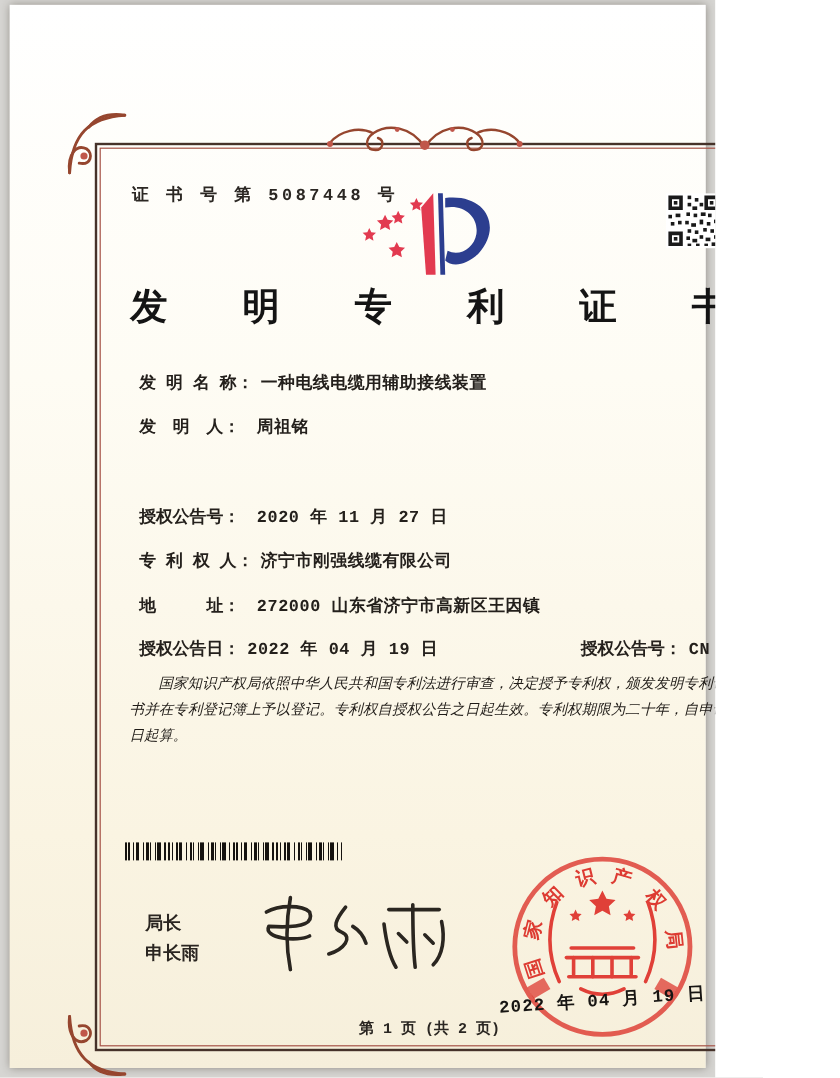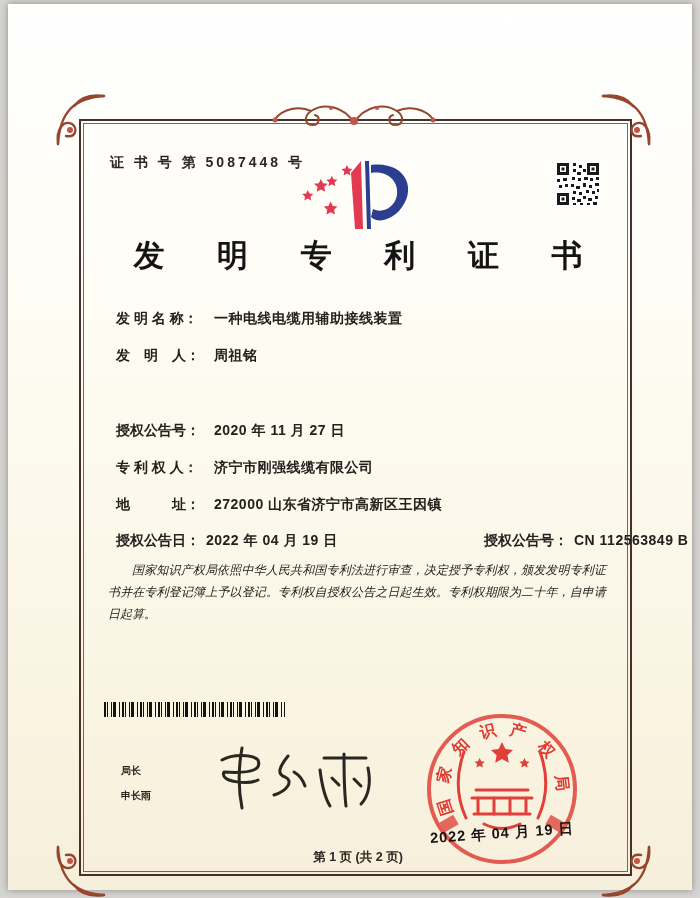--- a/index.html
+++ b/index.html
@@ -1,17 +1,17 @@
 <!DOCTYPE html>
 <html><head>
 <meta charset="utf-8">
 <style>
   html,body{margin:0;padding:0;}
-  .photo{position:relative;width:700px;height:898px;background:#d6d5d2;overflow:hidden;
-         font-family:Liberation Sans, sans-serif;color:#1c1a18;}
+  .photo{position:relative;width:596px;height:898px;background:#d6d5d2;overflow:hidden;
+         font-family:Liberation Mono, monospace;color:#1c1a18;}
   .paper{position:absolute;left:8px;top:4px;right:8px;bottom:8px;
          background:linear-gradient(180deg,#ffffff 0%,#fefcf4 35%,#faf4e2 78%,#f6efdb 100%);
          box-shadow:0 0 7px rgba(60,50,40,.45);}
   .frame{position:absolute;left:71px;top:115px;width:549px;height:753px;
          border:2px solid #46322a;}
   .frame::before{content:"";position:absolute;left:2px;top:2px;right:2px;bottom:2px;
          border:1px solid #a65246;}
   .cert-no{position:absolute;left:102px;top:150px;font-size:14px;font-weight:bold;
          letter-spacing:3px;color:#2b2723;}
   .logo{position:absolute;left:283px;top:153px;width:136px;height:74px;}
@@ -24,21 +24,21 @@
   .row .val{margin-left:6px;letter-spacing:.5px;}
   .grant2{position:absolute;left:368px;top:0;}
   .paras{position:absolute;left:100px;top:555px;width:498px;font-size:12px;
          line-height:22px;text-align:justify;color:#1f1b17;font-style:italic;}
   .paras p{margin:0;text-indent:2em;}
   .barcode{position:absolute;left:96px;top:698px;width:181px;height:15px;
     background:
      repeating-linear-gradient(90deg,#15120f 0 2px,transparent 2px 3px,#15120f 3px 4px,
        transparent 4px 7px,#15120f 7px 8px,transparent 8px 9px,#15120f 9px 12px,
        transparent 12px 15px,#15120f 15px 16px,transparent 16px 18px);}
-  .director{position:absolute;left:113px;top:754px;font-size:10px;font-weight:bold;
+  .director{position:absolute;left:113px;top:754px;font-size:15px;font-weight:bold;
          line-height:25px;color:#2a2521;}
   .sig{position:absolute;left:196px;top:740px;width:190px;height:66px;}
   .seal{position:absolute;left:419px;top:710px;width:150px;height:150px;}
   .seal-ring{position:absolute;left:0;top:0;right:0;bottom:0;border:4px solid rgba(221,59,50,.82);
          border-radius:50%;}
   .seal-ch{position:absolute;font-size:16px;font-weight:bold;color:#dd3b32;
          transform-origin:center;}
   .seal-date{position:absolute;left:50%;top:110px;transform:translateX(-50%) rotate(-4deg);
          font-size:14.5px;font-weight:bold;color:#171513;white-space:nowrap;letter-spacing:1px;}
   .seal-flag{position:absolute;width:16px;height:11px;background:rgba(221,59,50,.75);}

